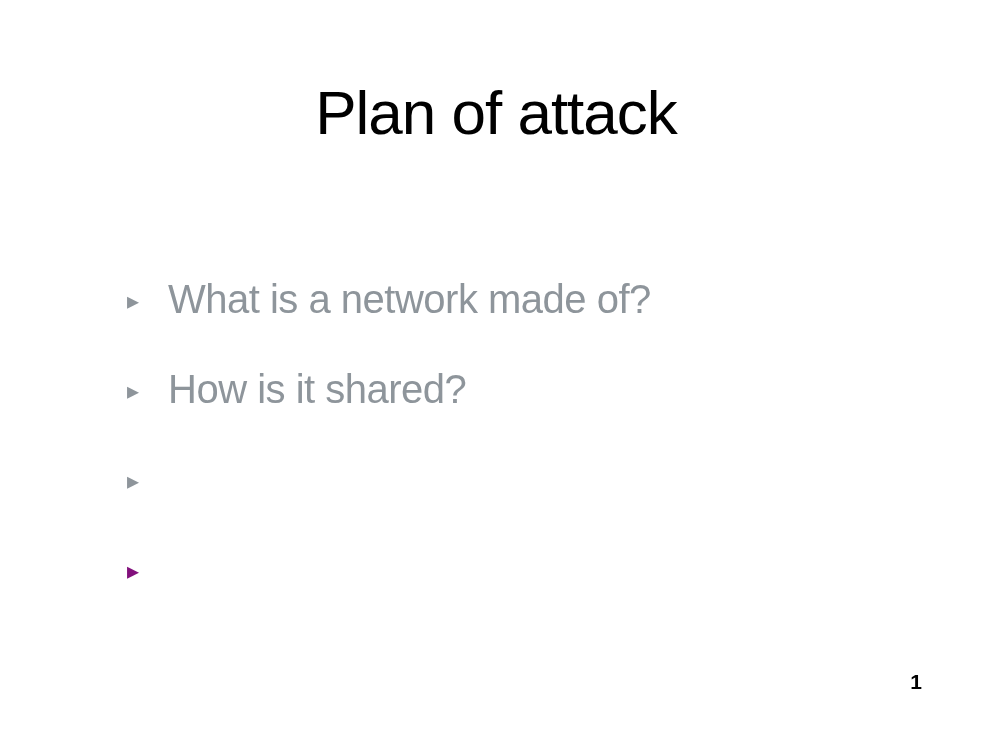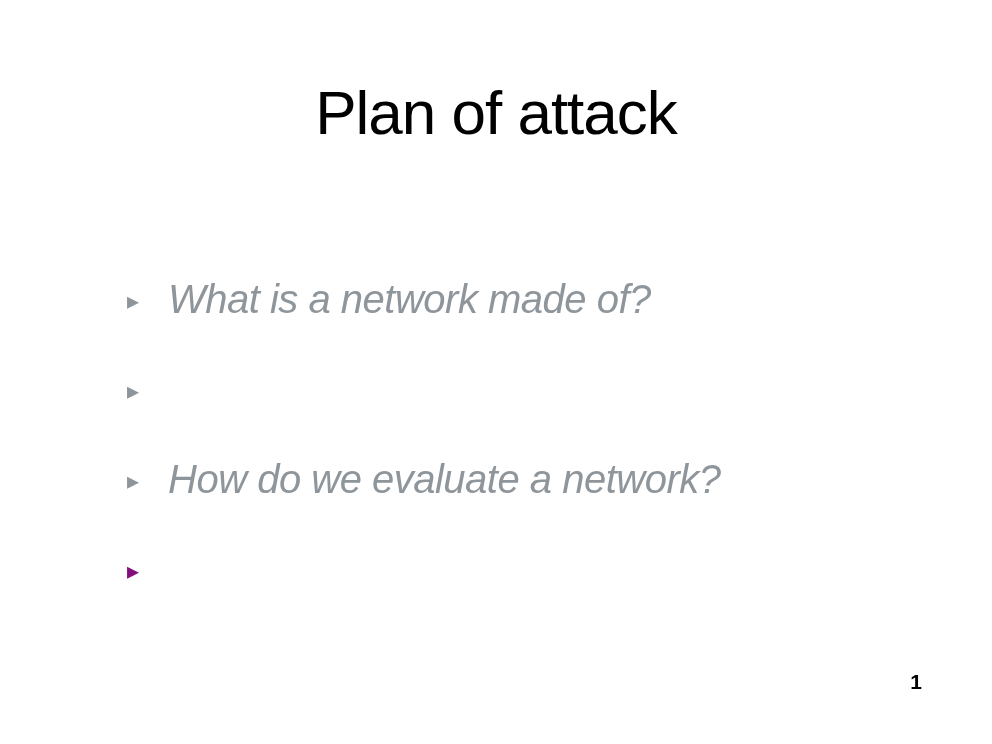--- a/index.html
+++ b/index.html
@@ -52,21 +52,20 @@
   .marker {
     position: absolute;
     left: -41px;
     top: 10px;
     font-size: 24px;
     line-height: 1;
     font-family: "DejaVu Sans", sans-serif;
   }
   .bullet-text {
     letter-spacing: -0.5px;
-    font-style: italic;
   }
   .page-number {
     position: absolute;
     top: 671px;
     left: 900px;
     width: 32px;
     text-align: center;
     font-size: 21px;
     font-weight: 700;
     line-height: 1;
@@ -82,25 +81,25 @@
 
   <ul class="bullet-list">
 
     <li class="bullet-item dimmed">
       <span class="marker">▸</span>
       <span class="bullet-text">What is a network made of?</span>
     </li>
 
     <li class="bullet-item dimmed">
       <span class="marker">▸</span>
+      <span class="bullet-text">How is it shared?</span>
     </li>
 
     <li class="bullet-item dimmed">
       <span class="marker">▸</span>
-      <span class="bullet-text">How do we evaluate a network?</span>
     </li>
 
     <li class="bullet-item highlight">
       <span class="marker">▸</span>
     </li>
 
   </ul>
 
   <div class="page-number">1</div>
 

